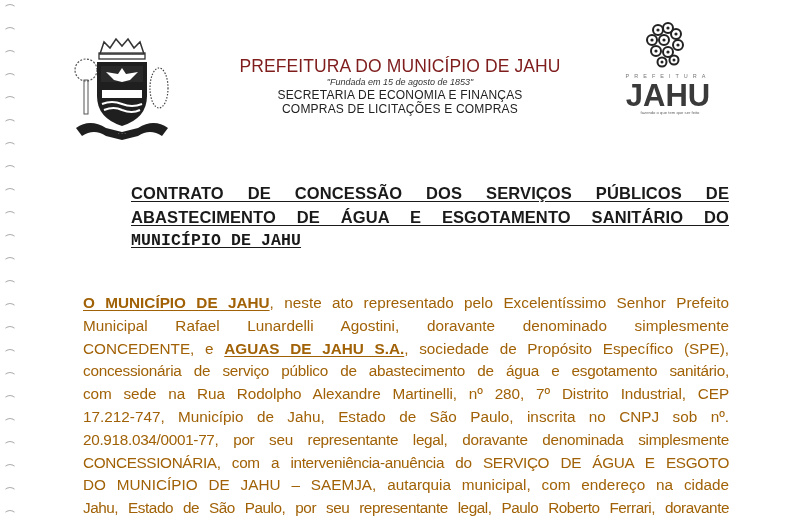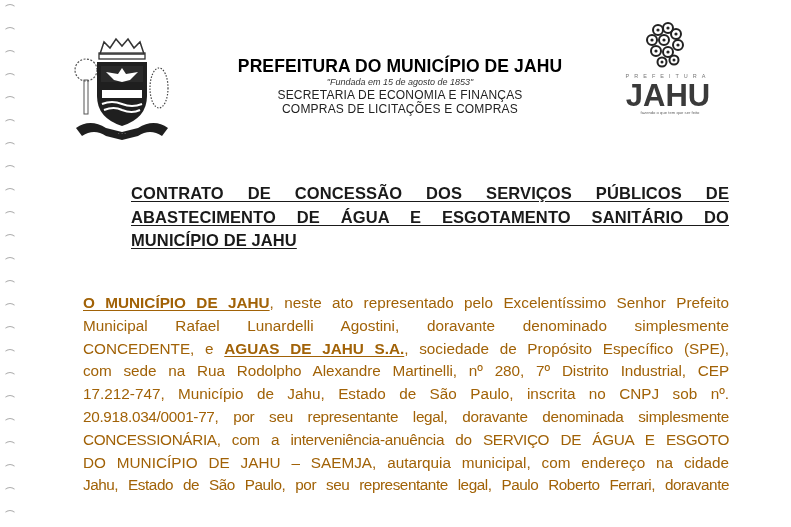--- a/index.html
+++ b/index.html
@@ -12,33 +12,33 @@
     .hole {
       position: absolute; left: 3px; width: 12px; height: 12px;
       border-top: 1.5px solid #9a9a9a; border-radius: 50%;
       border-left: 1px solid transparent; border-right: 1px solid transparent;
       opacity: .8;
     }
     .header { position: absolute; left: 0; top: 0; width: 791px; height: 150px; }
     .crest { position: absolute; left: 70px; top: 36px; width: 105px; height: 108px; }
     .logo-right { position: absolute; left: 618px; top: 20px; width: 100px; height: 96px; }
     .org-block { position: absolute; left: 222px; top: 56px; width: 356px; text-align: center; }
-    .org-title { font-weight: bold; font-size: 17.5px; letter-spacing: 0.1px; line-height: 21px; color: #000000; }
+    .org-title { font-weight: normal; font-size: 17.5px; letter-spacing: 0.1px; line-height: 21px; color: #7f1d1d; }
     .org-founded { font-style: italic; font-size: 9px; line-height: 11px; color: #333; }
     .org-sub { font-size: 12px; line-height: 14px; color: #222; letter-spacing: 0.2px; }
 
     .contract-title {
       position: absolute; left: 83px; top: 182px; width: 646px;
       font-weight: bold; font-size: 16.5px; line-height: 23.5px;
       text-decoration: underline; text-underline-offset: 2px;
       text-align: justify; text-align-last: left; color: #1a1a1a;
       letter-spacing: 0.1px;
     }
     .contract-title .line { display: block; text-align: justify; text-align-last: justify; margin-left: 48px; }
-    .contract-title .line.last { text-align-last: left; }
+    .contract-title .line.last { text-align-last: left; font-family: Liberation Mono, monospace; }
 
     .body-text {
       position: absolute; left: 83px; top: 292px; width: 646px;
       font-size: 15.3px; line-height: 22.8px; color: #a16207;
     }
     .body-text .line { display: block; text-align: justify; text-align-last: justify; white-space: nowrap; }
     .bu { font-weight: bold; text-decoration: underline; text-underline-offset: 2px; }
   </style>
 </head>
 <body>
@@ -141,19 +141,20 @@
 <div class="contract-title">
   <span class="line">CONTRATO DE CONCESSÃO DOS SERVIÇOS PÚBLICOS DE</span>
   <span class="line">ABASTECIMENTO DE ÁGUA E ESGOTAMENTO SANITÁRIO DO</span>
   <span class="line last">MUNICÍPIO DE JAHU</span>
 </div>
 
 <div class="body-text">
   <span class="line"><span class="bu">O MUNICÍPIO DE JAHU</span><span>, neste ato representado pelo Excelentíssimo Senhor Prefeito</span></span>
   <span class="line" style="word-spacing: 20px;">Municipal Rafael Lunardelli Agostini, doravante denominado simplesmente</span>
   <span class="line"><span>CONCEDENTE, e </span><span class="bu">AGUAS DE JAHU S.A.</span><span>, sociedade de Propósito Específico (SPE),</span></span>
+  <span class="line" style="letter-spacing:-0.25px;">concessionária de serviço público de abastecimento de água e esgotamento sanitário,</span>
   <span class="line" style="letter-spacing:-0.1px;">com sede na Rua Rodolpho Alexandre Martinelli, nº 280, 7º Distrito Industrial, CEP</span>
   <span class="line" style="word-spacing: 3px;">17.212-747, Município de Jahu, Estado de São Paulo, inscrita no CNPJ sob nº.</span>
   <span class="line" style="letter-spacing:-0.3px;">20.918.034/0001-77, por seu representante legal, doravante denominada simplesmente</span>
   <span class="line" style="letter-spacing:-0.35px;">CONCESSIONÁRIA, com a interveniência-anuência do SERVIÇO DE ÁGUA E ESGOTO</span>
   <span class="line">DO MUNICÍPIO DE JAHU – SAEMJA, autarquia municipal, com endereço na cidade</span>
   <span class="line" style="letter-spacing:-0.45px;">Jahu, Estado de São Paulo, por seu representante legal, Paulo Roberto Ferrari, doravante</span>
 </div>
 
 </body></html>

